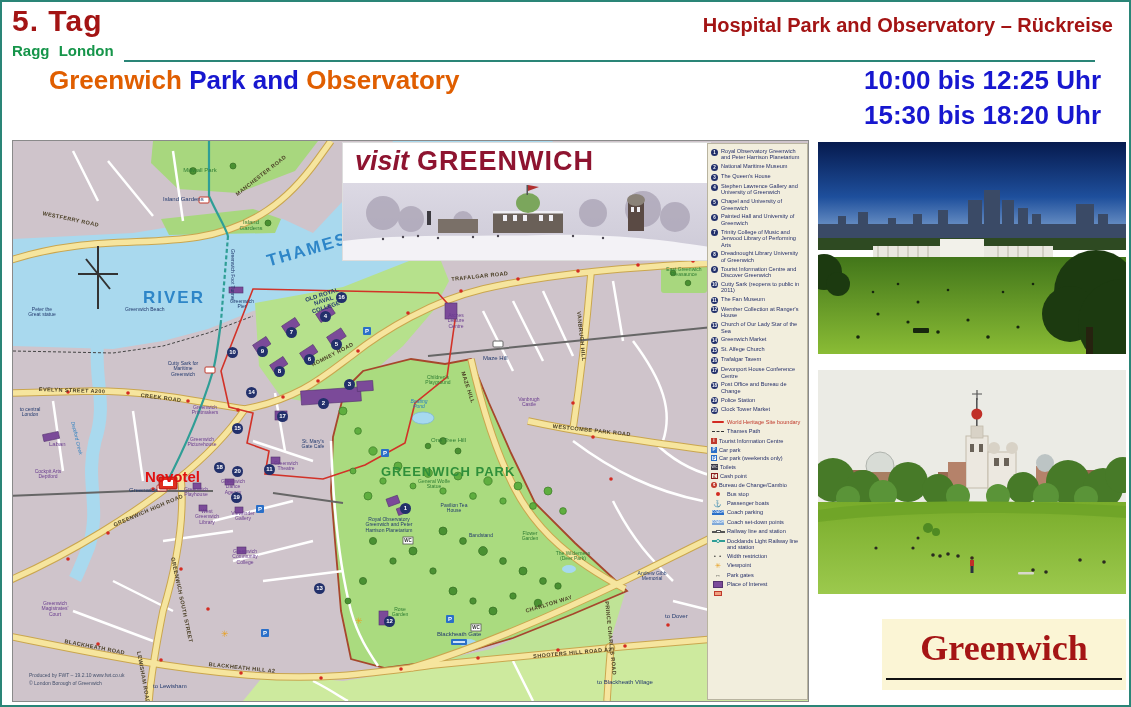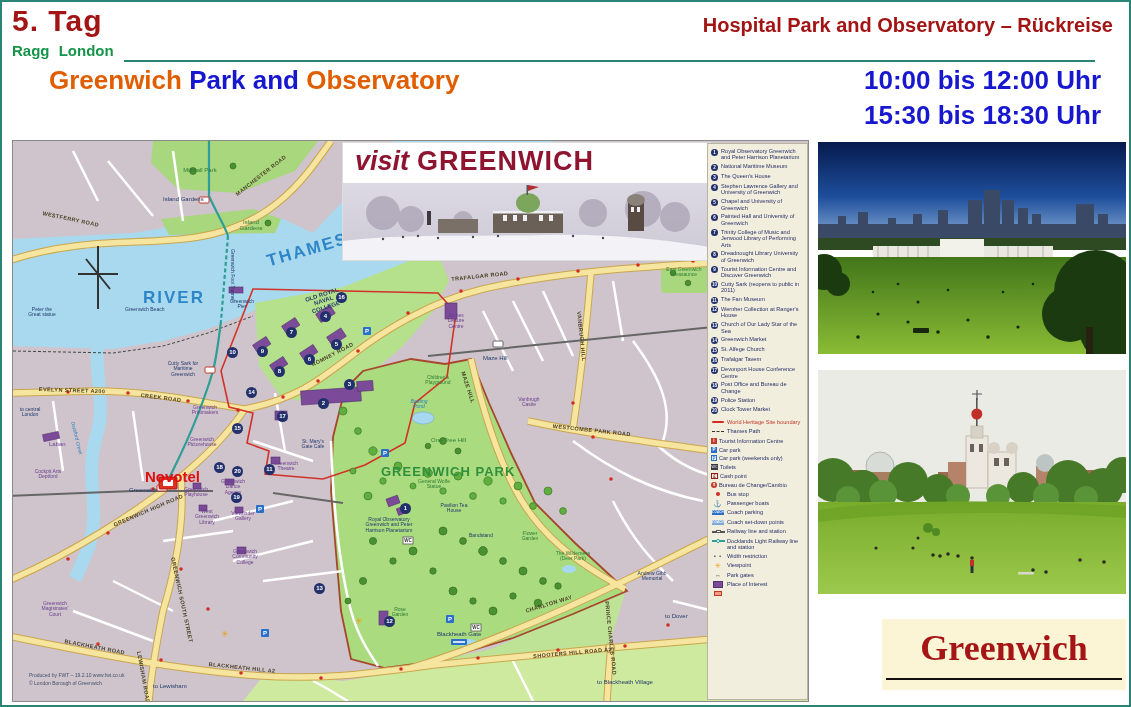--- a/index.html
+++ b/index.html
@@ -78,22 +78,22 @@
 <div class="page">
 
   <span class="abs day">5. Tag</span>
   <span class="abs title-right">Hospital Park and Observatory – Rückreise</span>
   <span class="abs subtitle">Ragg London</span>
   <div class="abs subline"></div>
 
   <div class="abs it-row row1">
     <span class="seg-or">Greenwich </span><span class="seg-bl">Park and </span><span class="seg-or">Observatory</span>
   </div>
-  <span class="abs it-time row1">10:00 bis 12:00 Uhr</span>
-  <span class="abs it-time row2">15:30 bis 18:30 Uhr</span>
+  <span class="abs it-time row1">10:00 bis 12:25 Uhr</span>
+  <span class="abs it-time row2">15:30 bis 18:20 Uhr</span>
 
   <div class="abs map-panel">
     <svg class="map-svg" width="795" height="560" viewBox="0 0 795 560">
       <rect x="0" y="0" width="795" height="560" fill="#cfc4cb"></rect>
 
       <polygon points="230,560 252,533 330,540 420,526 595,509 700,499 795,492 795,560" fill="#cdea9e"></polygon>
       <polygon points="400,525 595,508 612,452 560,472 478,508" fill="#bfe396"></polygon>
 
       <polygon points="0,98 60,95 120,92 175,83 230,72 270,78 300,92 330,60 360,30 380,0 540,0 520,30 490,60 460,85 420,110 370,135 330,150 290,158 240,170 195,188 150,200 100,208 0,205" fill="#a9d9ee"></polygon>
       <path d="M 85,195 C 80,240 95,260 82,300 C 72,340 88,365 76,405 C 70,420 66,430 62,438" stroke="#a9d9ee" stroke-width="13" fill="none"></path>

